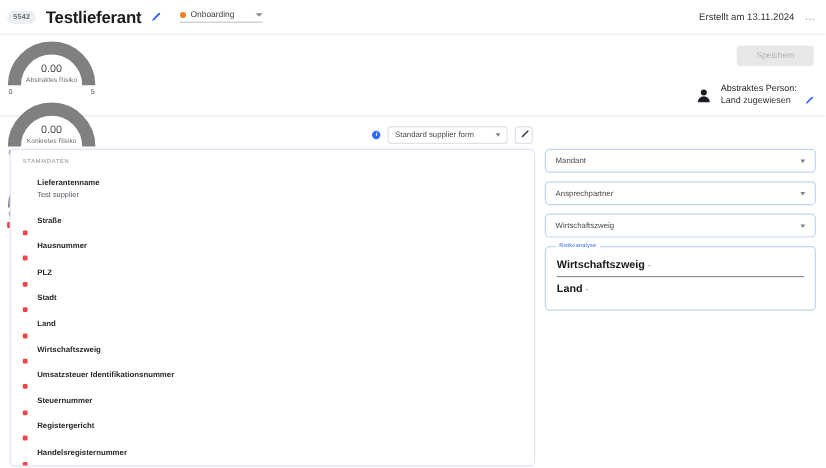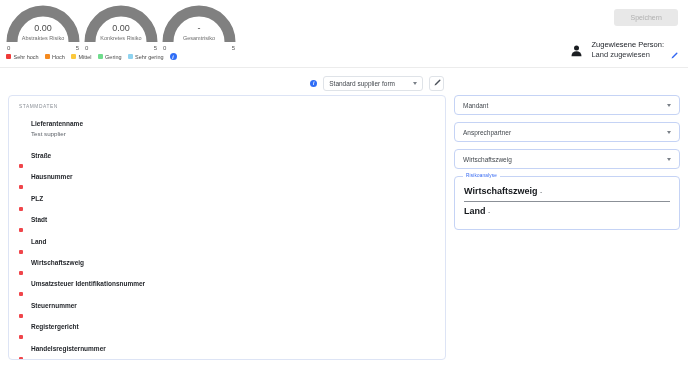--- a/index.html
+++ b/index.html
@@ -65,21 +65,21 @@
     transform: translateY(-50%);
     font-size: 9px; color: #9aa0a6; letter-spacing: .5px;
   }
 
   
   .riskband {
     position: relative;
     height: 68px;
     border-bottom: 1px solid #ececec;
   }
-  .gauges { display: flex; padding-left: 4px; }
+  .gauges { display: flex; padding-left: 4px; flex-direction: column; }
   .gauge {
     width: 78px; position: relative; padding-top: 4px;
   }
   .gauge .arcwrap { position: relative; width: 74px; height: 40px; margin: 0 auto; }
   .gauge svg { display: block; }
   .gauge .value {
     position: absolute; left: 0; right: 0; top: 19px;
     text-align: center; font-size: 9px; color: #4d4d4d;
   }
   .gauge .glabel {
@@ -195,20 +195,38 @@
     padding: 4px 0 5px 0;
   }
   .ra-row.divided { border-bottom: 1px solid #8b9097; }
   .ra-row .dash { font-weight: 400; color: #6e7379; font-size: 7px; }
 </style>
 </head>
 <body>
 
 <div class="app">
 
+  <div class="topbar">
+    <span class="id-badge">5542</span>
+    <span class="title">Testlieferant</span>
+    <span class="pencil">
+      <svg viewBox="0 0 16 16" width="9" height="9">
+          <path fill="currentColor" d="M12.6 1.6a1.4 1.4 0 0 1 2 2L6 12.2l-2.8.8.8-2.8 8.6-8.6z"></path>
+        </svg>
+    </span>
+
+    <div class="status-chip">
+      <span class="status-dot"></span>
+      <span class="status-label">Onboarding</span>
+      <span class="chev"></span>
+    </div>
+
+    <span class="created">Erstellt am 13.11.2024</span>
+    <span class="dots-menu">…</span>
+  </div>
 
   <div class="riskband">
 
     <div class="gauges">
 
       <div class="gauge">
         <div class="arcwrap">
           <svg viewBox="0 0 74 40" width="74" height="40">
             <path d="M6 38 A31 31 0 0 1 68 38" fill="none" stroke="#808080" stroke-width="11"></path>
           </svg>
@@ -277,21 +295,21 @@
     <button class="save-btn">Speichern</button>
 
     <div class="assignee">
       <span class="avatar">
         <svg viewBox="0 0 24 24" width="15" height="15">
             <circle cx="12" cy="8" r="4" fill="#1b1e22"></circle>
             <path d="M4 21a8 8 0 0 1 16 0z" fill="#1b1e22"></path>
           </svg>
       </span>
       <span class="assignee-text">
-        <div>Zugewiesene Person:</div>
+        <div>Abstraktes Person:</div>
         <div class="l2">Land zugewiesen</div>
       </span>
       <span class="pencil-blue">
         <svg viewBox="0 0 16 16" width="8" height="8">
             <path fill="currentColor" d="M12.6 1.6a1.4 1.4 0 0 1 2 2L6 12.2l-2.8.8.8-2.8 8.6-8.6z"></path>
           </svg>
       </span>
     </div>
   </div>
 

